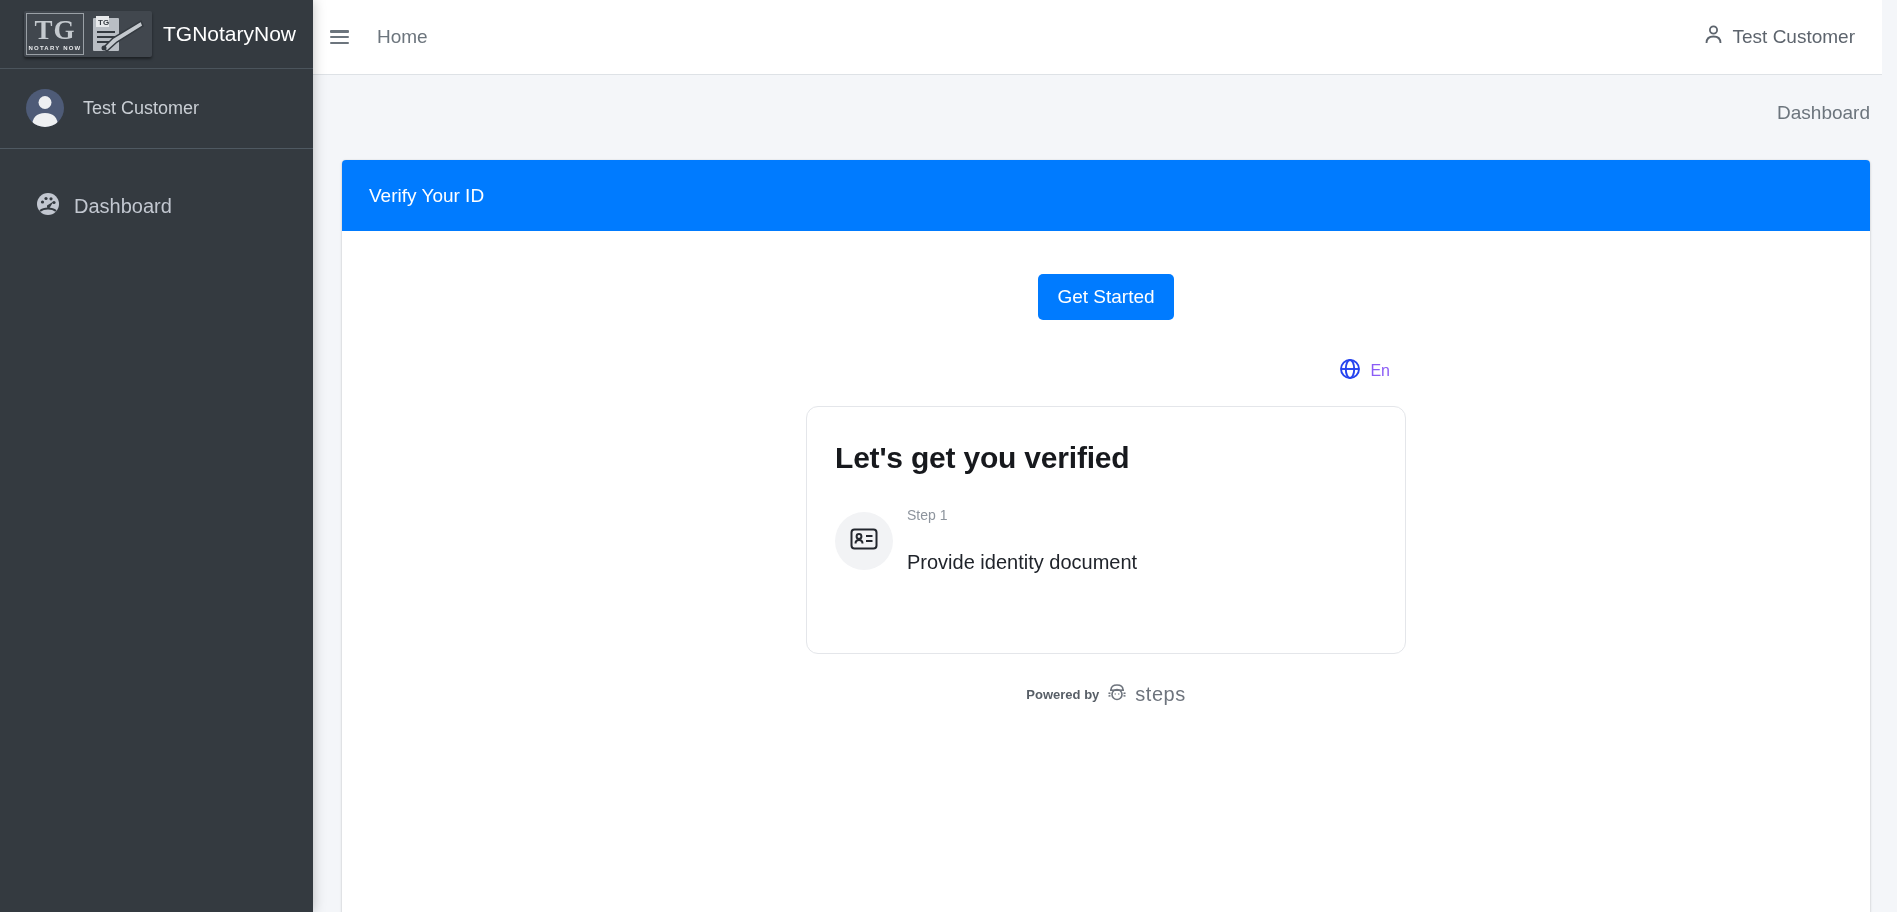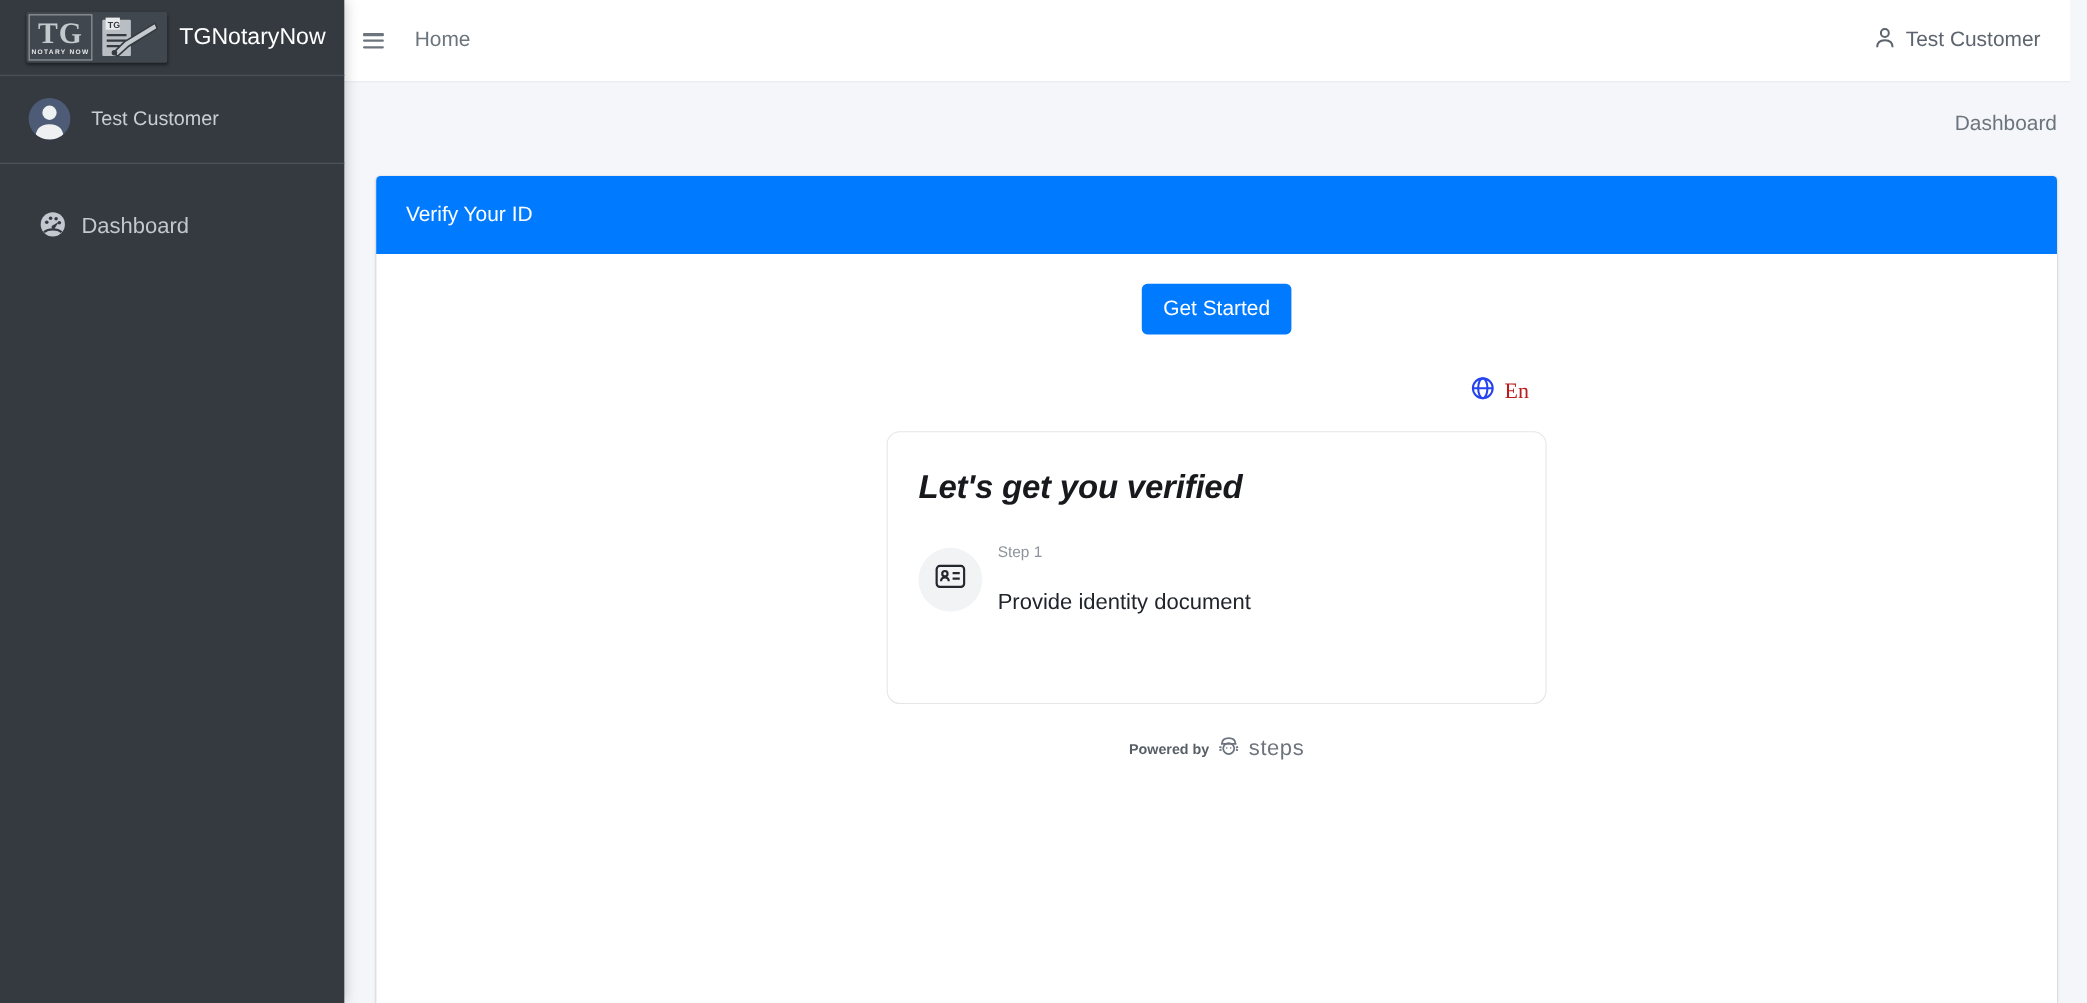--- a/index.html
+++ b/index.html
@@ -50,34 +50,34 @@
   .content { position:absolute; left:313px; top:75px; width:1584px; height:837px;
              background:#f4f6f9; overflow:hidden; }
   .breadcrumb { text-align:right; margin:27px 27px 0 0; color:#6c757d; font-size:19px; }
 
   .card { margin:36px 27px 0 29px; background:#ffffff; border-radius:4px;
           box-shadow:0 0 1px rgba(0,0,0,.18), 0 1px 3px rgba(0,0,0,.18); min-height:760px; }
   .card-header { background:#007bff; height:71px; border-radius:4px 4px 0 0;
                  display:flex; align-items:center; padding-left:27px; }
   .card-title { color:#ffffff; font-size:19px; }
 
-  .card-body { padding-top:27px; }
+  .card-body { padding-top:43px; }
   .get-started-wrap { text-align:center; }
   .btn-get-started { background:#007bff; color:#ffffff; border:none; border-radius:5px;
                      height:46px; padding:0 19px; font-size:19px; cursor:pointer;
                      font-family:"Liberation Sans", sans-serif; }
 
   .sdk { width:600px; margin:0 auto; }
   .lang-row { margin-top:38px; display:flex; justify-content:flex-end; align-items:center;
-              gap:9px; padding-right:16px; color:#b91c1c; font-size:20px; font-weight:500;
-              cursor:pointer;font-family:Liberation Serif, serif; }
+              gap:9px; padding-right:16px; color:#8b5cf6; font-size:16px; font-weight:500;
+              cursor:pointer; }
 
   .intro-card { margin-top:22px; height:248px; border:1px solid #e4e6ea; border-radius:12px;
                 padding:34px 28px 0; background:#ffffff; }
-  .intro-title { font-size:30px; font-weight:700; color:#17191d; letter-spacing:-.2px;font-style:italic; }
+  .intro-title { font-size:30px; font-weight:700; color:#17191d; letter-spacing:-.2px; }
   .intro-sub { margin-top:21px; font-size:20px; color:#20242b; }
   .step { margin-top:32px; display:flex; align-items:center; gap:14px; }
   .step-icon-circle { width:58px; height:58px; border-radius:50%; background:#f2f3f5;
                       display:flex; align-items:center; justify-content:center; flex:0 0 58px; }
   .step-label { font-size:14px; color:#8d949d; margin-bottom:7px; }
   .step-title { font-size:20px; color:#20242b;margin-top:28px; }
 
   .btn-start { margin-top:16px; width:100%; height:55px; border:none; border-radius:10px;
                background:#2946f0; color:#ffffff; font-size:20px; font-weight:600;
                cursor:pointer; font-family:"Liberation Sans", sans-serif; }

